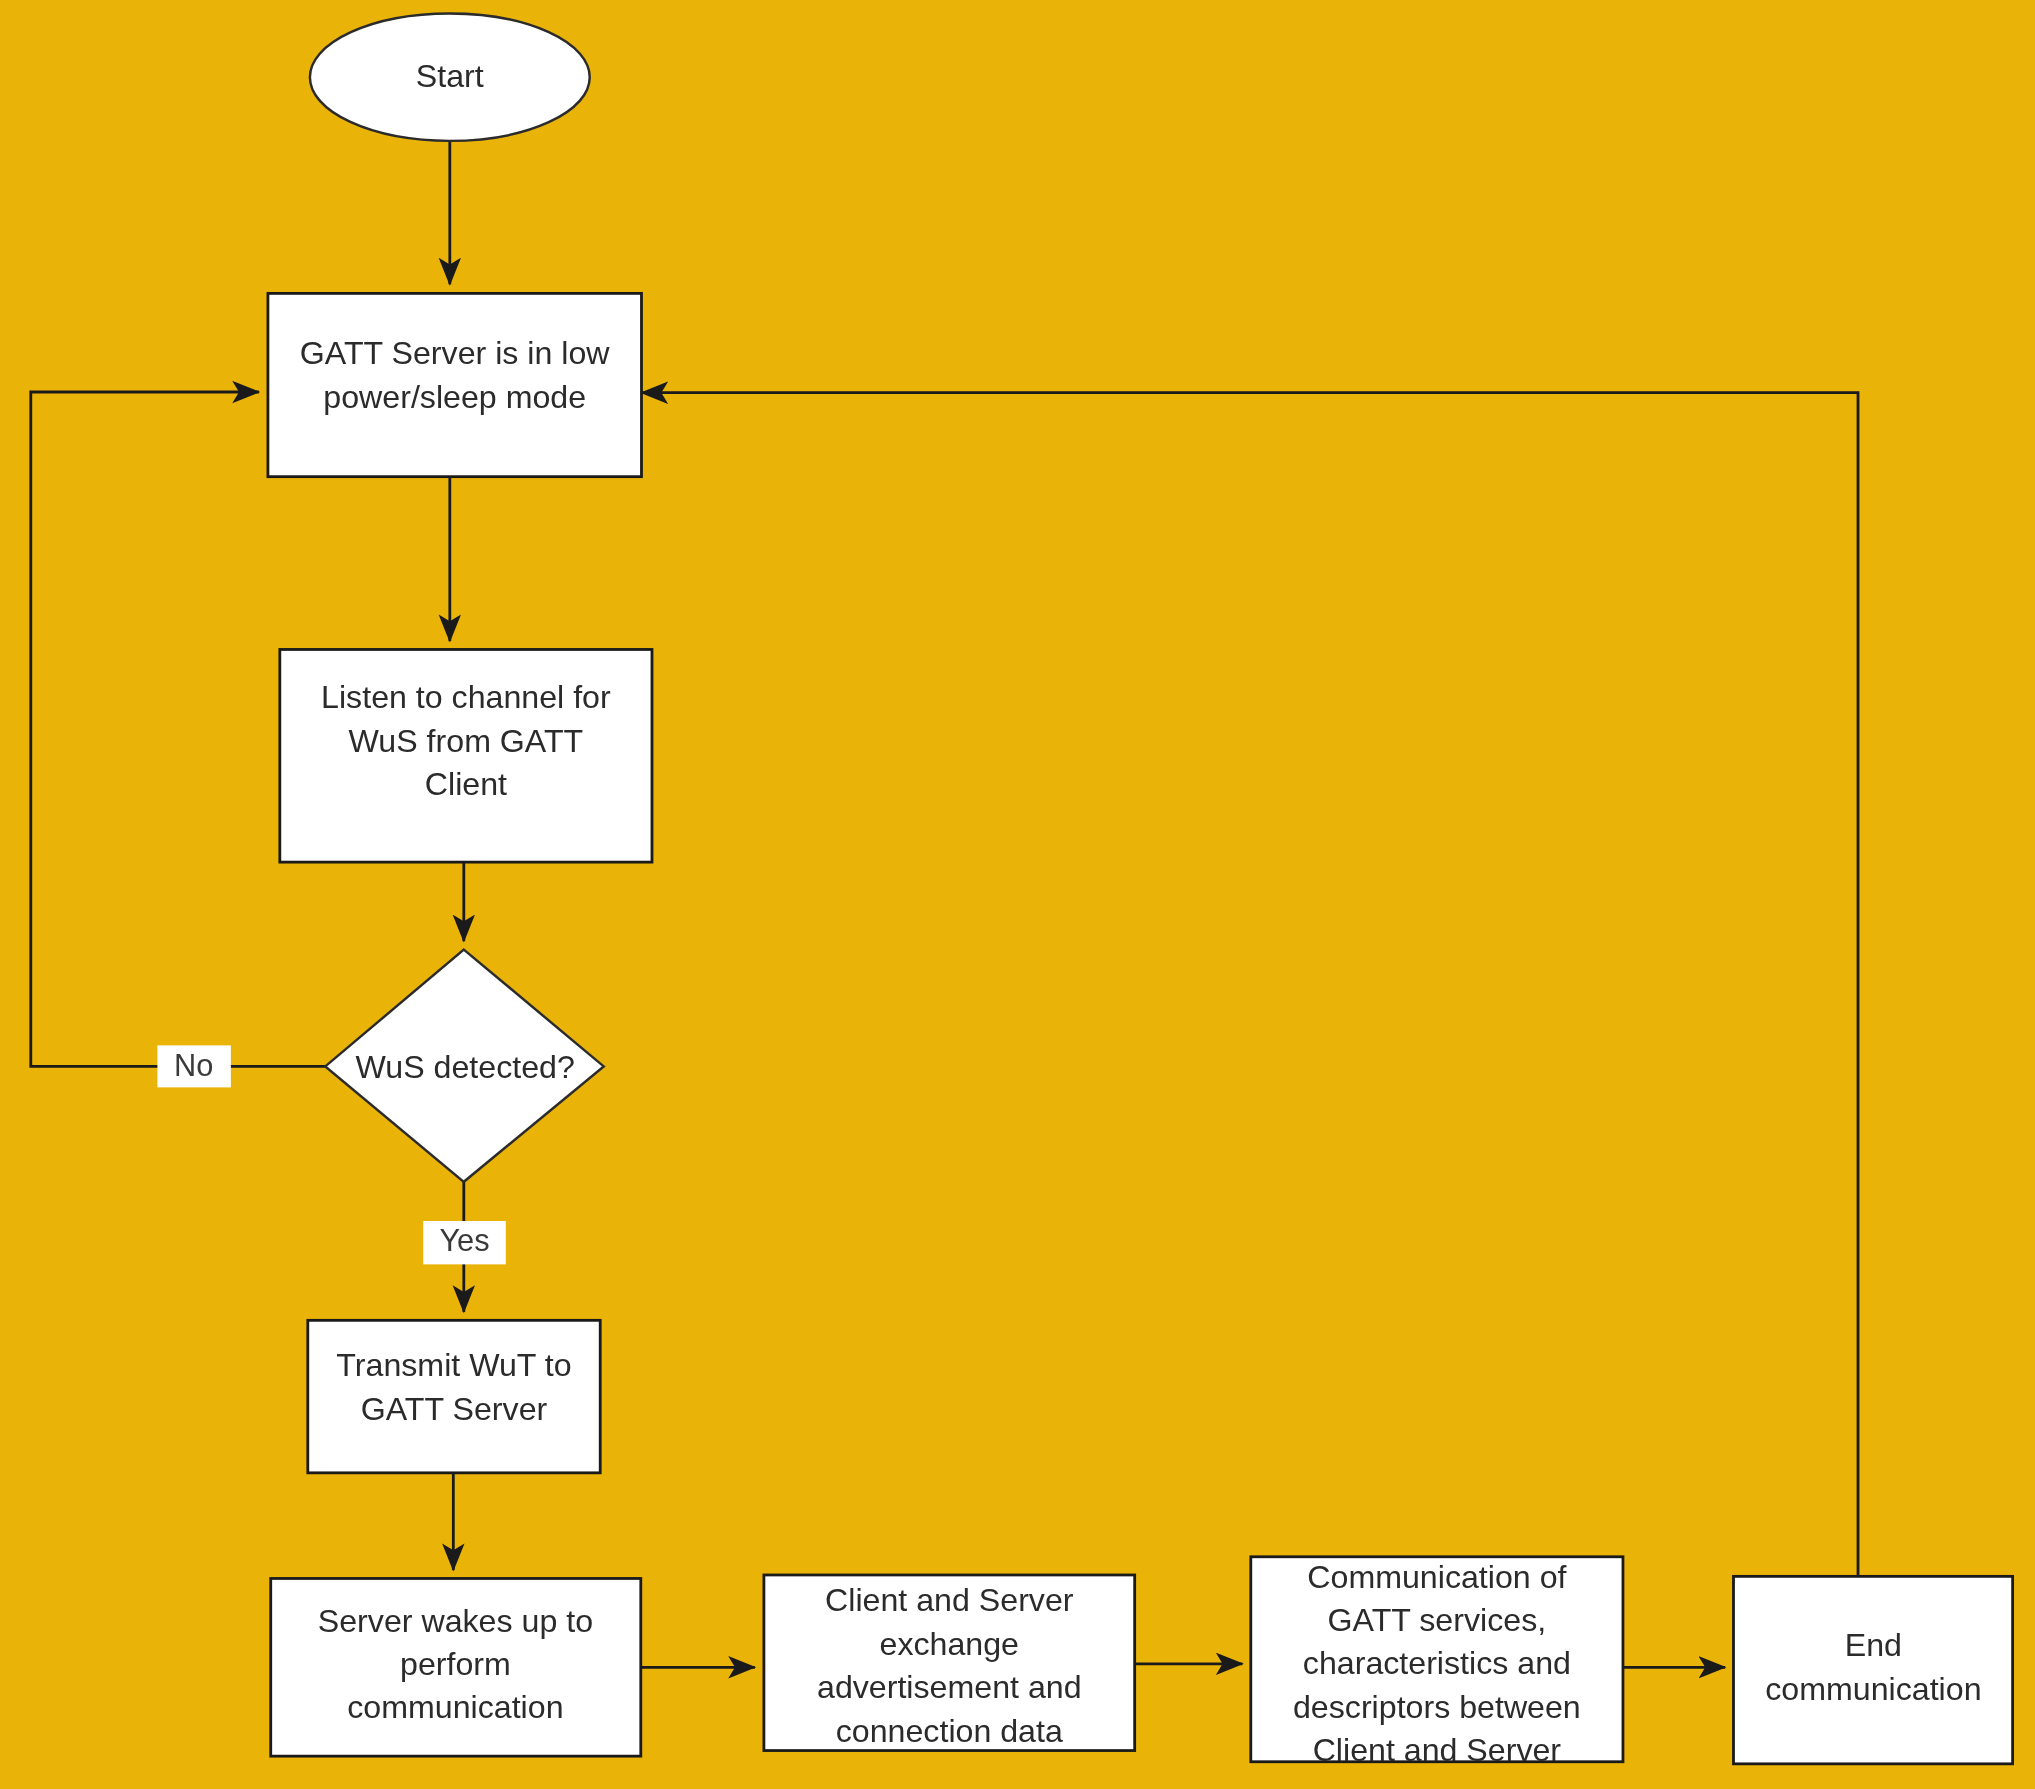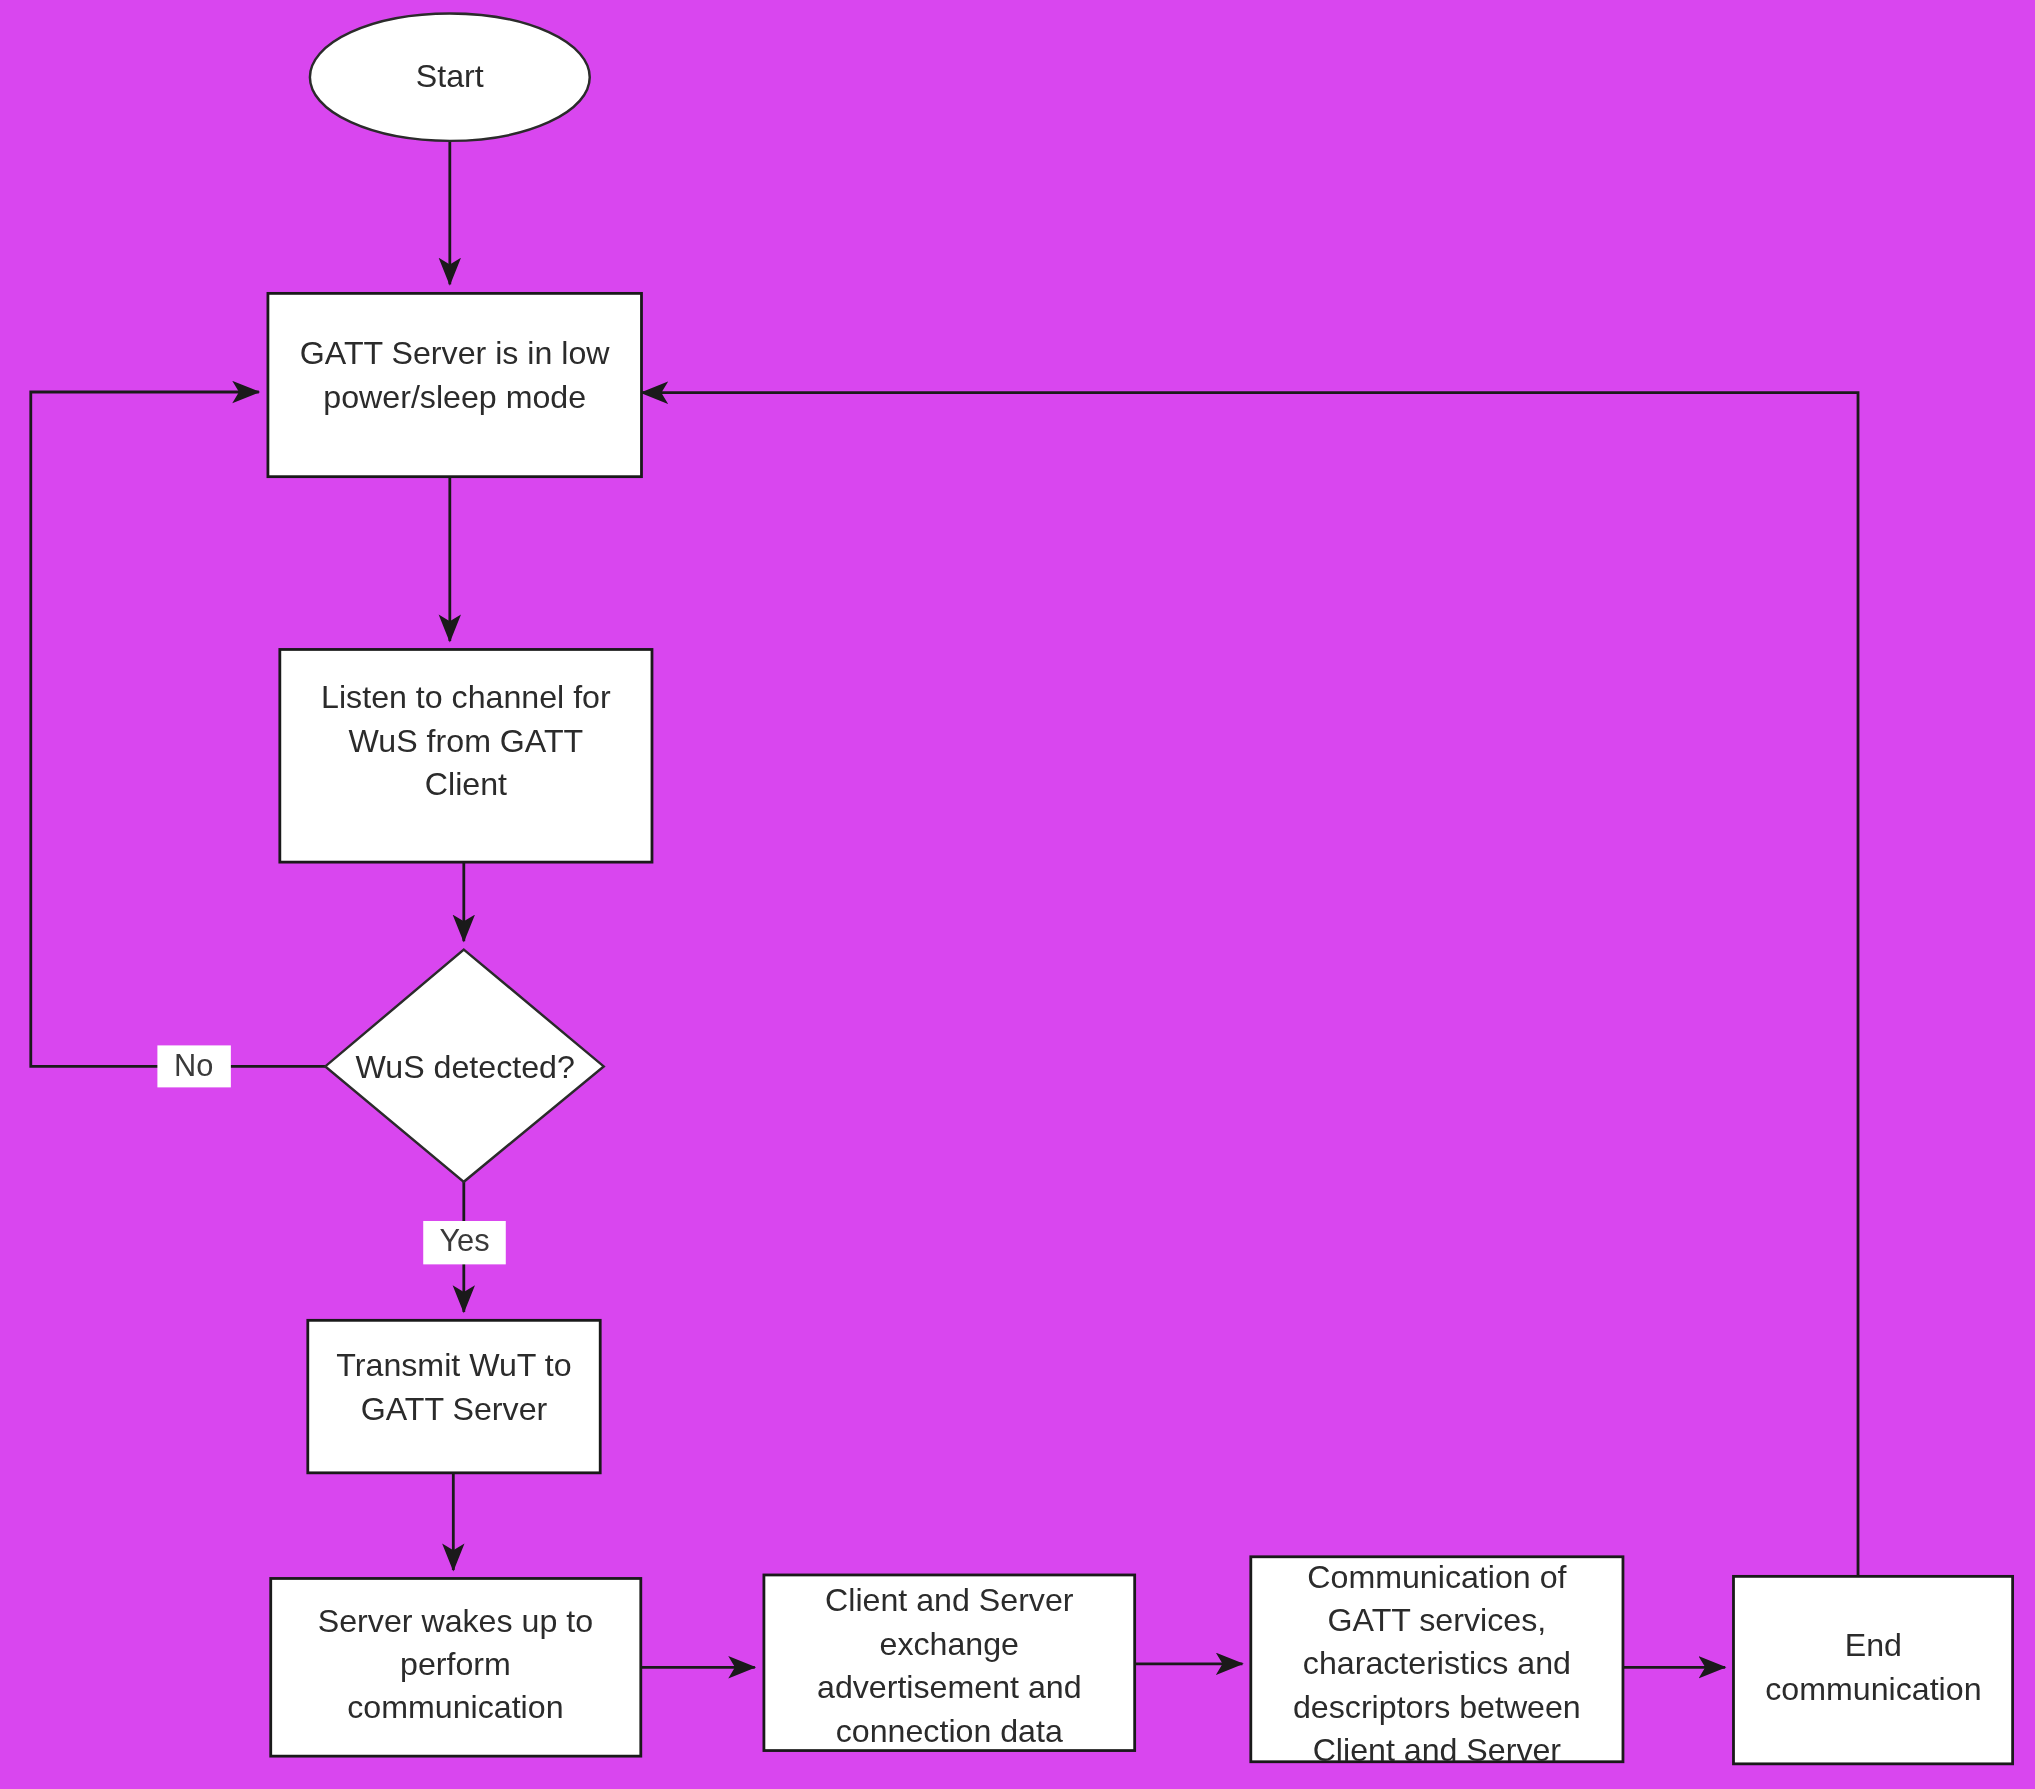--- a/index.html
+++ b/index.html
@@ -7,21 +7,21 @@
     padding: 0;
     background: #ffffff;
   }
   body {
     font-family: "Liberation Sans", sans-serif;
   }
   #flowchart-root {
     position: relative;
     width: 2035px;
     height: 1790px;
-    background: #d946ef;
+    background: #eab308;
     overflow: hidden;
   }
   svg.chart-svg {
     position: absolute;
     top: 0;
     left: 0;
     width: 2035px;
     height: 1790px;
     display: block;
   }

